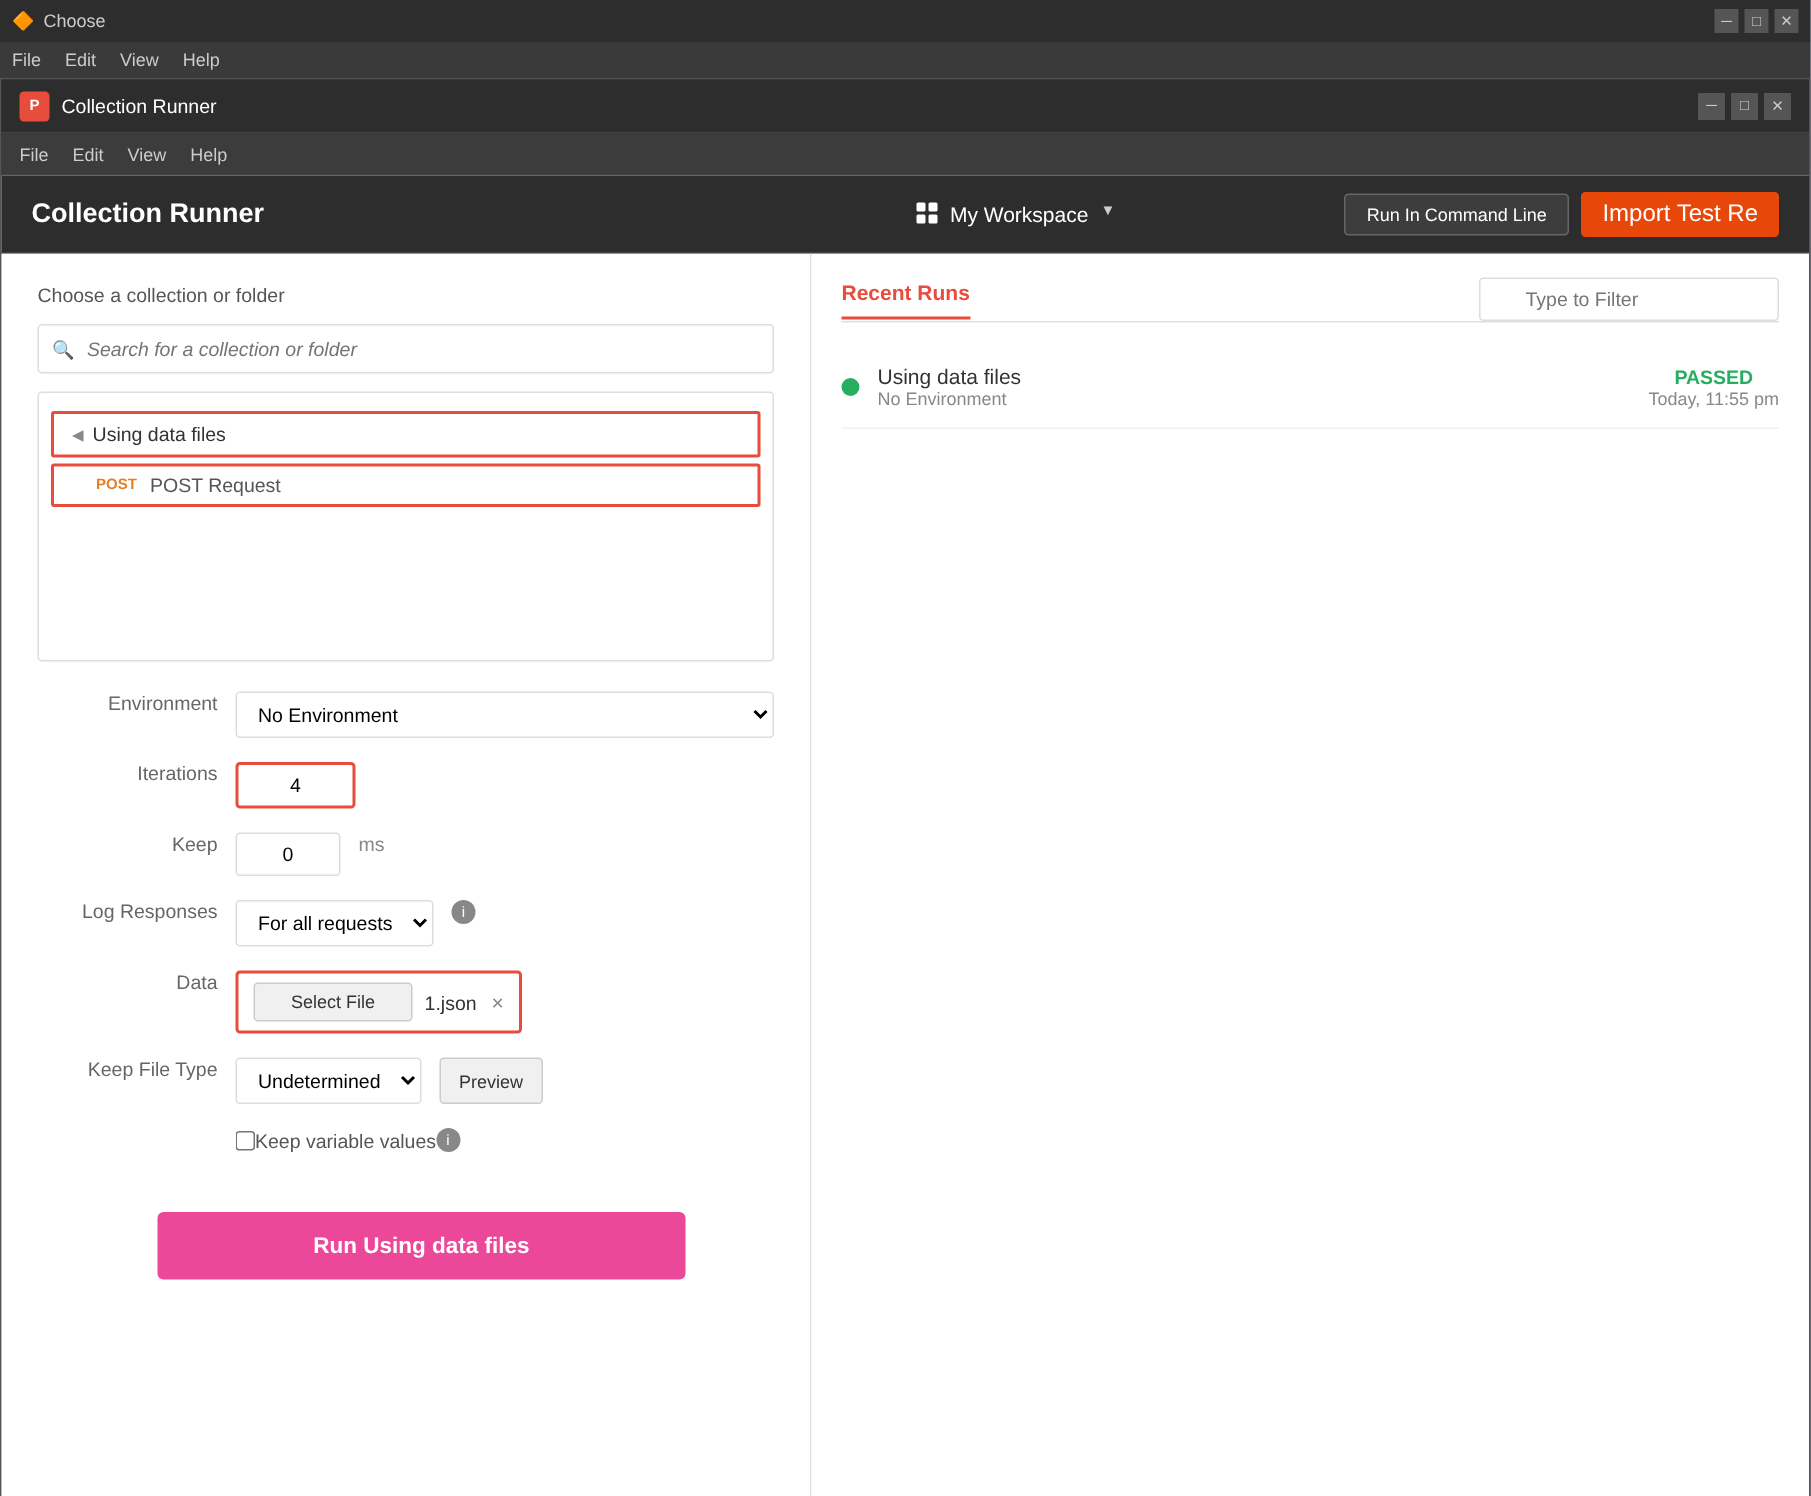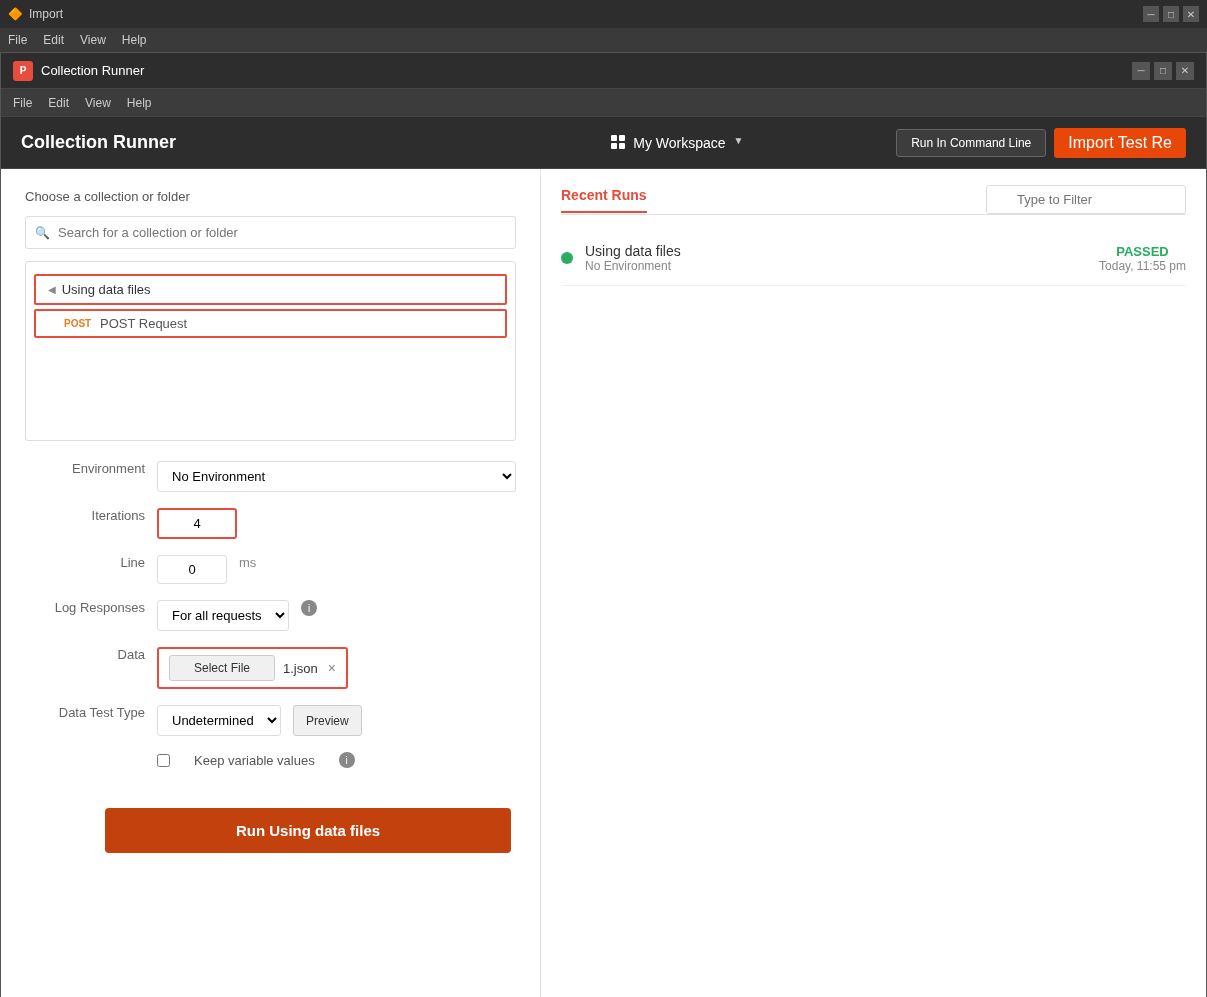--- a/index.html
+++ b/index.html
@@ -162,20 +162,21 @@
       margin-bottom: 12px;
     }
     .search-input {
       width: 100%;
       padding: 8px 12px 8px 32px;
       border: 1px solid #ddd;
       border-radius: 3px;
       font-size: 13px;
       color: #0369a1;
       outline: none;
+      font-style: italic;
     }
     .search-icon {
       position: absolute;
       left: 10px;
       top: 50%;
       transform: translateY(-50%);
       color: #888;
       font-size: 12px;
     }
 
@@ -310,38 +311,38 @@
       font-size: 12px;
       cursor: pointer;
       border-radius: 3px;
       color: #333;
     }
 
     
     .checkbox-row {
       display: flex;
       align-items: center;
-      gap: 24px;
+      gap: 0;
       margin-left: 132px;
       margin-bottom: 30px;
     }
     .checkbox-row input[type="checkbox"] { cursor: pointer; }
     .checkbox-label { font-size: 13px; color: #555; }
 
     
     .btn-run {
-      background: #c2410c;
+      background: #ec4899;
       border: none;
       color: #fff;
       padding: 14px;
       font-size: 15px;
       font-weight: 600;
       cursor: pointer;
       border-radius: 4px;
-      width: 406px;
+      width: 352px;
       margin-left: 80px;
       margin-top: 10px;
     }
 
     
     .right-panel {
       flex: 1;
       padding: 16px 20px;
       background: #fff;
     }
@@ -402,21 +403,21 @@
     .run-result { text-align: center; }
     .run-status-text { font-size: 13px; font-weight: 700; color: #27ae60; }
     .run-time { font-size: 12px; color: #888; }
   </style>
 </head>
 <body>
 
 <div class="os-titlebar">
   <div class="os-titlebar-title">
     <span>🔶</span>
-    <span>Import</span>
+    <span>Choose</span>
   </div>
   <div class="os-titlebar-controls">
     <button class="os-titlebar-btn">─</button>
     <button class="os-titlebar-btn">□</button>
     <button class="os-titlebar-btn">✕</button>
   </div>
 </div>
 
 <div class="app-menubar">
   <span>File</span>
@@ -499,21 +500,21 @@
         </div>
 
         
         <div class="form-row">
           <span class="form-label">Iterations</span>
           <input class="form-input-small" type="text" value="4" style="">
         </div>
 
         
         <div class="form-row">
-          <span class="form-label">Line</span>
+          <span class="form-label">Keep</span>
           <input class="form-input-delay" type="text" value="0" style="">
           <span class="unit-label">ms</span>
         </div>
 
         
         <div class="form-row">
           <span class="form-label">Log Responses</span>
           <select class="log-select">
             <option>For all requests</option>
           </select>
@@ -525,21 +526,21 @@
           <span class="form-label">Data</span>
           <div class="data-file-container">
             <button class="btn-select-file">Select File</button>
             <span class="file-name">1.json</span>
             <span class="remove-file">×</span>
           </div>
         </div>
 
         
         <div class="form-row">
-          <span class="form-label">Data Test Type</span>
+          <span class="form-label">Keep File Type</span>
           <select class="log-select">
             <option>Undetermined</option>
           </select>
           <button class="btn-preview">Preview</button>
         </div>
 
         
         <div class="checkbox-row">
           <input type="checkbox" style="">
           <span class="checkbox-label">Keep variable values</span>

